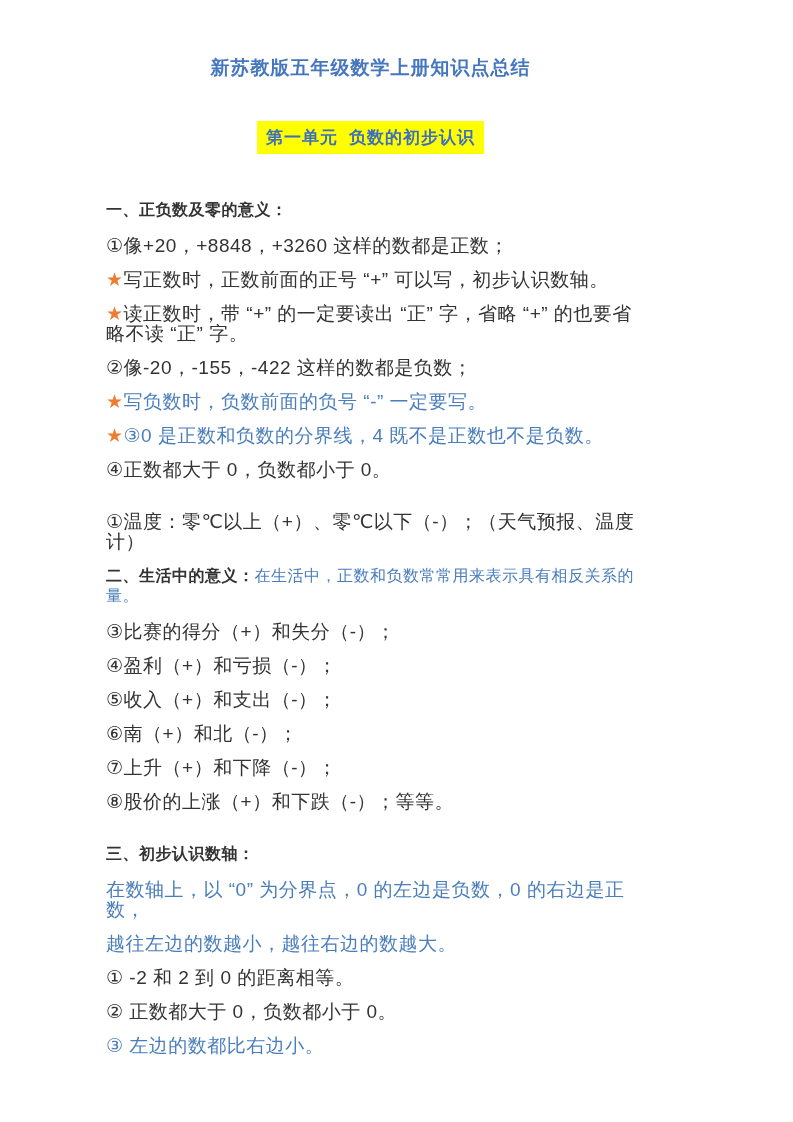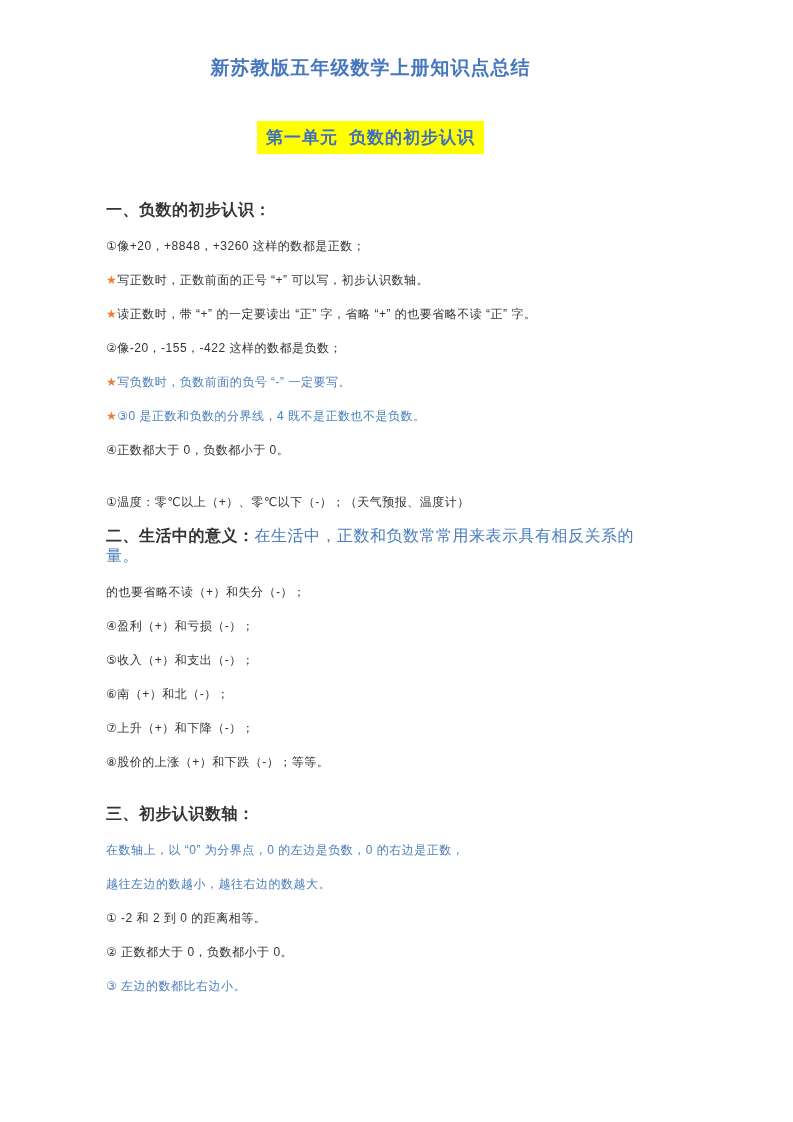--- a/index.html
+++ b/index.html
@@ -37,21 +37,21 @@
     color: #3D6EC0;
     font-size: 17px;
     font-weight: bold;
     padding: 5px 9px;
     letter-spacing: 1px;
   }
   .section { margin: 0; }
   .section + .section { margin-top: 32px; }
   p.line {
     margin: 0 0 14px 0;
-    font-size: 12px;
+    font-size: 19px;
     line-height: 20px;
     letter-spacing: 0.5px;
   }
   p.heading-line {
     font-size: 16px;
     font-weight: bold;
     margin-bottom: 16px;
   }
   .seg-black { color: #333333; font-weight: normal; }
   .seg-heading { color: #333333; font-weight: bold; }
@@ -63,33 +63,33 @@
 
 <div class="page">
   <h1 class="doc-title">新苏教版五年级数学上册知识点总结</h1>
 
   <div class="unit-row">
     <span class="unit-highlight">第一单元 负数的初步认识</span>
   </div>
 
   <div>
       <div class="section">
-        <p class="line heading-line"><span class="seg-heading">一、负数的初步认识：</span></p>
+        <p class="line heading-line"><span class="seg-heading">一、正负数及零的意义：</span></p>
         <p class="line"><span class="seg-black">①像+20，+8848，+3260 这样的数都是正数；</span></p>
         <p class="line"><span class="seg-star">★</span><span class="seg-black">写正数时，正数前面的正号 “+” 可以写，初步认识数轴。</span></p>
         <p class="line"><span class="seg-star">★</span><span class="seg-black">读正数时，带 “+” 的一定要读出 “正” 字，省略 “+” 的也要省略不读 “正” 字。</span></p>
         <p class="line"><span class="seg-black">②像-20，-155，-422 这样的数都是负数；</span></p>
         <p class="line"><span class="seg-star">★</span><span class="seg-blue">写负数时，负数前面的负号 “-” 一定要写。</span></p>
         <p class="line"><span class="seg-star">★</span><span class="seg-blue">③0 是正数和负数的分界线，4 既不是正数也不是负数。</span></p>
         <p class="line"><span class="seg-black">④正数都大于 0，负数都小于 0。</span></p>
       </div>
       <div class="section">
         <p class="line"><span class="seg-black">①温度：零℃以上（+）、零℃以下（-）；（天气预报、温度计）</span></p>
         <p class="line heading-line"><span class="seg-heading">二、生活中的意义：</span><span class="seg-blue">在生活中，正数和负数常常用来表示具有相反关系的量。</span></p>
-        <p class="line"><span class="seg-black">的也要省略不读（+）和失分（-）；</span></p>
+        <p class="line"><span class="seg-black">③比赛的得分（+）和失分（-）；</span></p>
         <p class="line"><span class="seg-black">④盈利（+）和亏损（-）；</span></p>
         <p class="line"><span class="seg-black">⑤收入（+）和支出（-）；</span></p>
         <p class="line"><span class="seg-black">⑥南（+）和北（-）；</span></p>
         <p class="line"><span class="seg-black">⑦上升（+）和下降（-）；</span></p>
         <p class="line"><span class="seg-black">⑧股价的上涨（+）和下跌（-）；等等。</span></p>
       </div>
       <div class="section">
         <p class="line heading-line"><span class="seg-heading">三、初步认识数轴：</span></p>
         <p class="line"><span class="seg-blue">在数轴上，以 “0” 为分界点，0 的左边是负数，0 的右边是正数，</span></p>
         <p class="line"><span class="seg-blue">越往左边的数越小，越往右边的数越大。</span></p>

